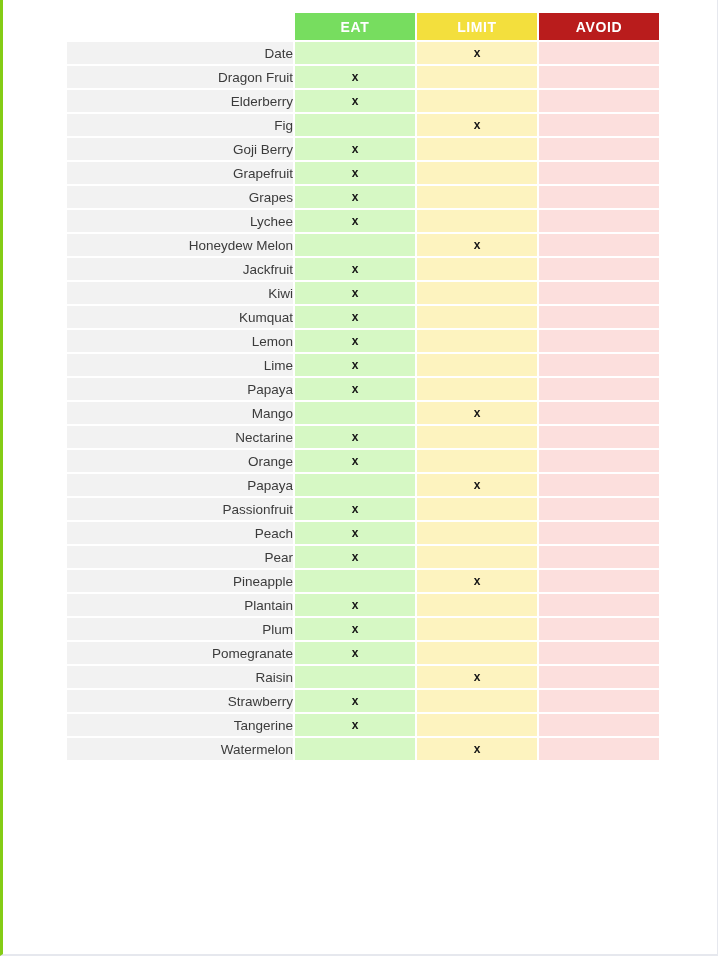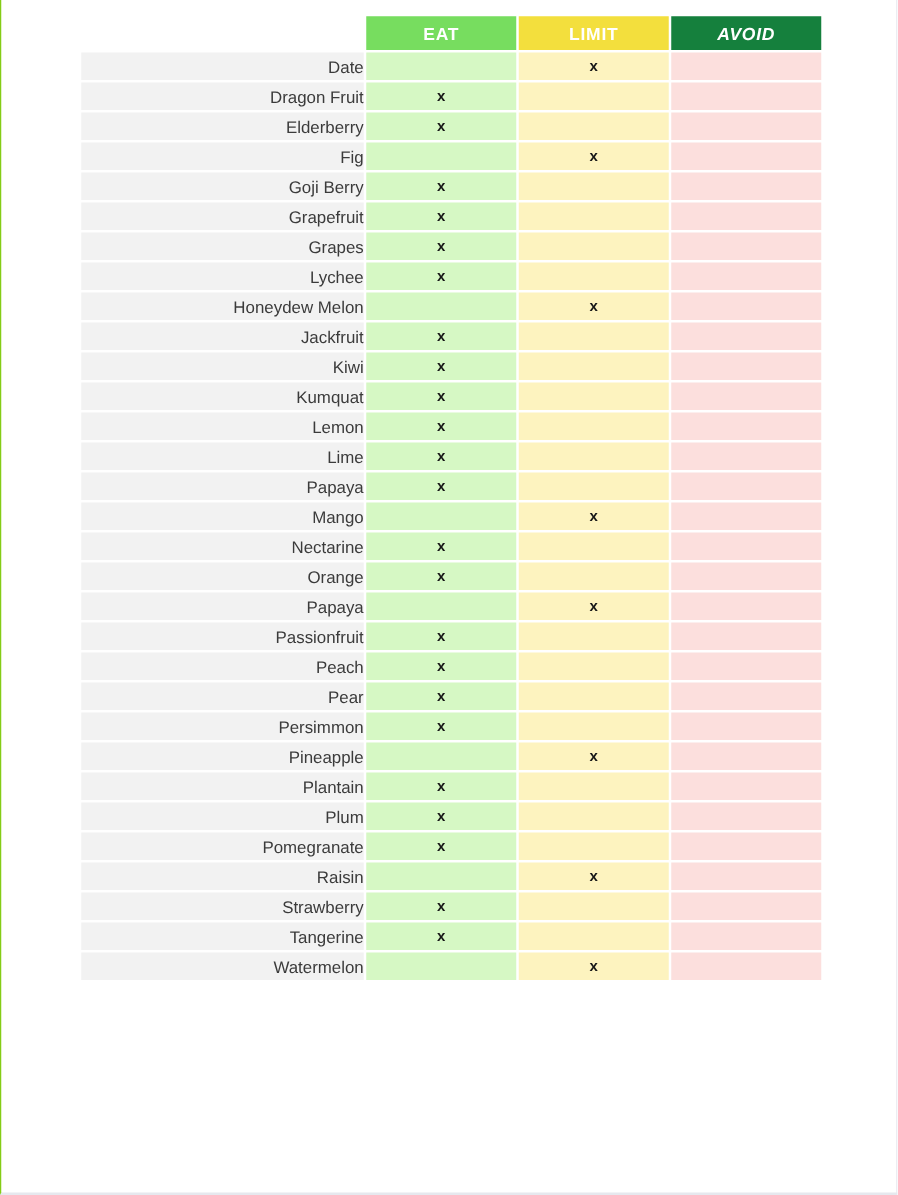--- a/index.html
+++ b/index.html
@@ -12,21 +12,21 @@
     height: 956px;
     font-family: "Liberation Sans", sans-serif;
     -webkit-font-smoothing: antialiased;
   }
   .page {
     position: relative;
     width: 718px;
     height: 956px;
     box-sizing: border-box;
     background: #ffffff;
-    border-left: 1px solid #84cc16;
+    border-left: 3px solid #84cc16;
     border-right: 1px solid #e6e8ee;
     border-bottom: 2px solid #e6e8ee;
     overflow: hidden;
   }
   .table-wrap {
     position: absolute;
     left: 0;
     top: 0;
     width: 718px;
   }
@@ -56,21 +56,21 @@
     height: 27px;
     text-align: center;
     color: #ffffff;
     font-size: 14px;
     font-weight: bold;
     letter-spacing: 0.6px;
     font-family: "Liberation Sans", sans-serif;
   }
   thead th.hdr-eat   { background: #77dd5f; }
   thead th.hdr-limit { background: #f3df3d; }
-  thead th.hdr-avoid { background: #15803d; font-style: italic; }
+  thead th.hdr-avoid { background: #b91c1c; }
 
   
   td.label {
     background: #f2f2f2;
     color: #3b3b3b;
     font-size: 13.5px;
     text-align: right;
     padding-left: 16px;
     white-space: nowrap;
     overflow: hidden;
@@ -235,26 +235,20 @@
             <td class="cell cell-limit"><span class="mark"></span></td>
             <td class="cell cell-avoid"><span class="mark"></span></td>
           </tr>
           <tr>
             <td class="label">Pear</td>
             <td class="cell cell-eat"><span class="mark">x</span></td>
             <td class="cell cell-limit"><span class="mark"></span></td>
             <td class="cell cell-avoid"><span class="mark"></span></td>
           </tr>
           <tr>
-            <td class="label">Persimmon</td>
-            <td class="cell cell-eat"><span class="mark">x</span></td>
-            <td class="cell cell-limit"><span class="mark"></span></td>
-            <td class="cell cell-avoid"><span class="mark"></span></td>
-          </tr>
-          <tr>
             <td class="label">Pineapple</td>
             <td class="cell cell-eat"><span class="mark"></span></td>
             <td class="cell cell-limit"><span class="mark">x</span></td>
             <td class="cell cell-avoid"><span class="mark"></span></td>
           </tr>
           <tr>
             <td class="label">Plantain</td>
             <td class="cell cell-eat"><span class="mark">x</span></td>
             <td class="cell cell-limit"><span class="mark"></span></td>
             <td class="cell cell-avoid"><span class="mark"></span></td>

